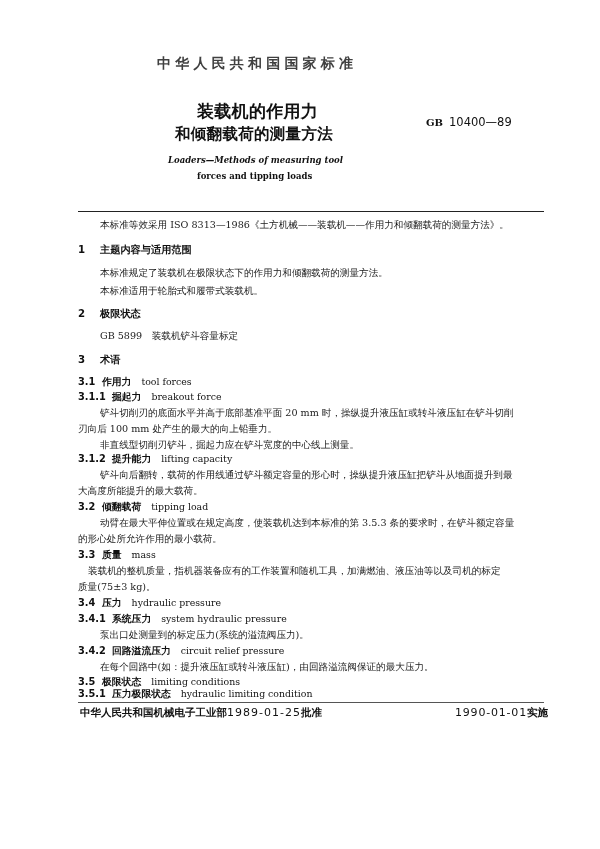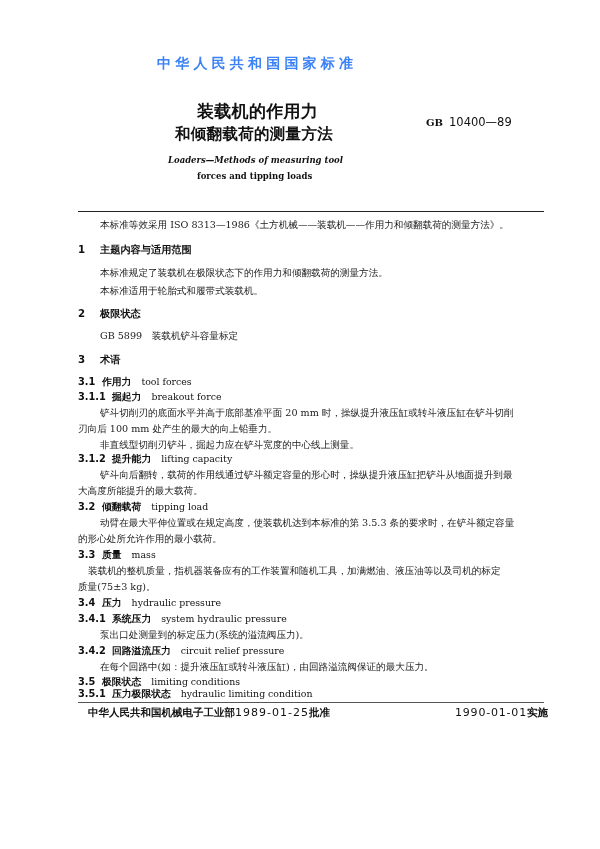--- a/index.html
+++ b/index.html
@@ -1,38 +1,38 @@
 <!DOCTYPE html>
 <html><head>
   <meta charset="utf-8">
   <style>
     html, body { margin: 0; padding: 0; }
     body {
       width: 600px; height: 849px; background: #ffffff; position: relative; overflow: hidden;
       font-family: "DejaVu Serif", "Liberation Serif", serif; color: #1a1a1a;
     }
     .abs { position: absolute; white-space: nowrap; }
-    .std-header { left: 157px; top: 55px; font-family: "DejaVu Sans", sans-serif; font-weight: bold; font-size: 14px; letter-spacing: 4.2px; color: #3b82f6; }
+    .std-header { left: 157px; top: 55px; font-family: "DejaVu Sans", sans-serif; font-weight: bold; font-size: 14px; letter-spacing: 4.2px; color: #404040; }
     .title1 { left: 197px; top: 100px; font-family: "DejaVu Sans", sans-serif; font-weight: bold; font-size: 17px; letter-spacing: 0.3px; color: #111; }
     .title2 { left: 175px; top: 124px; font-family: "DejaVu Sans", sans-serif; font-weight: bold; font-size: 15.5px; letter-spacing: 0.3px; color: #111; }
     .gb-code { left: 426px; top: 115px; font-family: "DejaVu Sans", sans-serif; font-size: 11.5px; color: #111; }
     .gb-code b { font-family: "DejaVu Serif", serif; font-weight: bold; font-size: 10px; margin-right: 6px; }
     .en1 { left: 168px; top: 155px; font-family: "DejaVu Serif", serif; font-weight: bold; font-size: 8.5px; color: #111; font-style: italic; }
     .en2 { left: 197px; top: 171px; font-family: "DejaVu Serif", serif; font-weight: bold; font-size: 8.5px; color: #111; }
     .rule { position: absolute; left: 78px; width: 466px; height: 0; border-top: 1.4px solid #222; }
     .rule.top { top: 211px; }
     .rule.bottom { top: 702px; border-top: 1.2px solid #555; }
     .body-text { font-size: 9.6px; color: #1a1a1a; }
     .h-sec { font-family: "DejaVu Sans", sans-serif; font-weight: bold; font-size: 10.2px; color: #111; }
     .h-sec .num { display: inline-block; width: 22px; }
     .h-term { font-family: "DejaVu Sans", sans-serif; font-size: 9.8px; color: #111; }
     .h-term .num { display: inline-block; min-width: 30px; font-weight: bold; }
     .h-term .cn { font-weight: bold; margin-right: 10px; }
     .h-term .en { font-family: "DejaVu Serif", serif; font-weight: normal; font-size: 9.4px; }
-    .footer-left { left: 80px; top: 706px; font-family: "DejaVu Sans", sans-serif; font-weight: bold; font-size: 10.5px; color: #111; margin-left: 8px; }
+    .footer-left { left: 80px; top: 706px; font-family: "DejaVu Sans", sans-serif; font-weight: bold; font-size: 10.5px; color: #111; }
     .footer-left .date { font-weight: normal; letter-spacing: 1px; font-size: 11px; }
     .footer-right { left: 455px; top: 706px; font-family: "DejaVu Sans", sans-serif; font-size: 11px; color: #111; letter-spacing: 0.8px; }
     .footer-right .act { font-weight: bold; letter-spacing: 0; font-size: 10.5px; }
   </style>
 </head>
 <body>
 
 <div>
 
   <div class="abs std-header">中华人民共和国国家标准</div>

